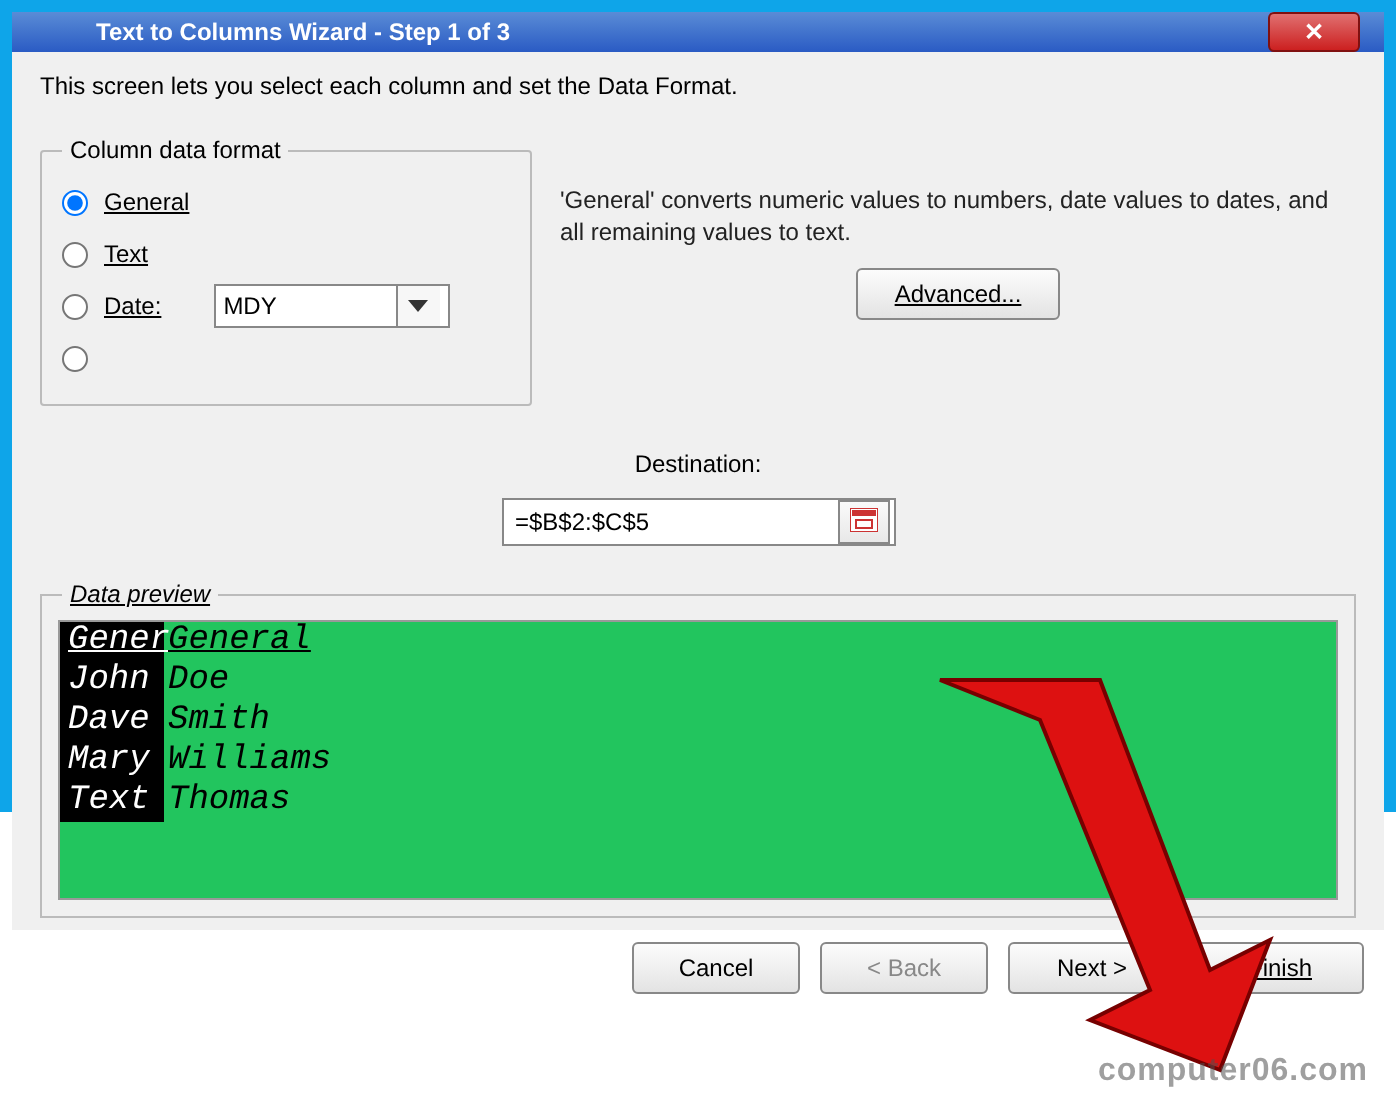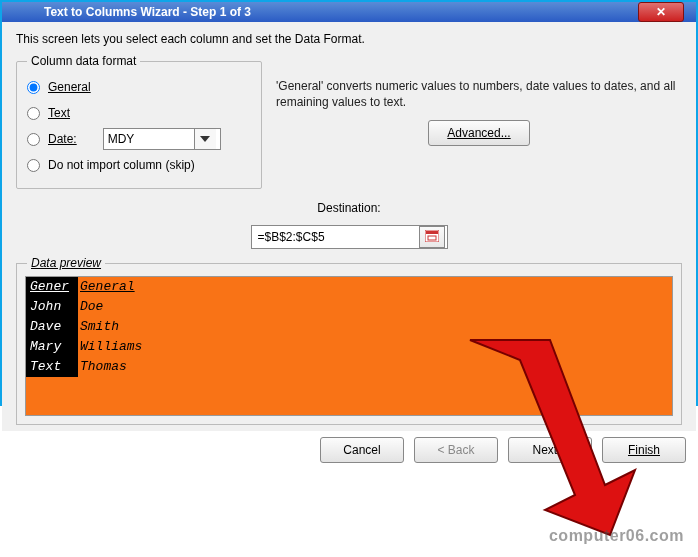--- a/index.html
+++ b/index.html
@@ -12,21 +12,21 @@
     height: 557px;
     overflow: hidden;
     position: relative;
   }
   .window {
     position: absolute;
     top: 0; left: 0;
     width: 698px;
     height: 406px;
     background: #f0f0f0;
-    border: 2px solid #0ea5e9;
+    border: 6px solid #0ea5e9;
     display: flex;
     flex-direction: column;
   }
   .titlebar {
     height: 28px;
     background: linear-gradient(#5a8cd6, #2a5bc4);
     color: #fff;
     display: flex;
     align-items: center;
     padding: 0 6px;
@@ -42,21 +42,21 @@
     display: flex; align-items: center; justify-content: center;
     margin-right: 6px;
     font-weight: bold;
   }
   .body {
     flex: 1;
     padding: 10px 14px 6px 14px;
     background: #f0f0f0;
     display: flex;
     flex-direction: column;
-    gap: 6px;
+    gap: 16px;
   }
   .instr { color: #000; margin-bottom: 2px; }
   fieldset.group {
     border: 1px solid #bbb;
     border-radius: 2px;
     padding: 6px 10px 10px 10px;
     margin: 0;
   }
   fieldset.group > legend { padding: 0 4px; color: #000; }
   .fmt-row {
@@ -140,23 +140,23 @@
     margin-top: 8px;
     height: 162px;
     display: flex;
     flex-direction: column;
     font-style: italic;
   }
   .preview-label { margin: -18px 0 6px 2px; background: #f0f0f0; display: inline-block; padding: 0 4px; width: fit-content; }
   .preview-box {
     flex: 1;
     border: 1px solid #999;
-    background: #f97316;
+    background: #22c55e;
     font-family: "Courier New", monospace;
-    font-size: 13px;
+    font-size: 17px;
     overflow: auto;
     position: relative;
   }
   .pv-row {
     display: flex;
     height: 20px;
     line-height: 20px;
     white-space: pre;
   }
   .pv-col1 { width: 52px; padding-left: 4px; }
@@ -231,21 +231,20 @@
             <span class="chev">
               <svg width="10" height="6" viewBox="0 0 10 6">
                   <path d="M0 0 L10 0 L5 6 Z" fill="#333"></path>
                 </svg>
             </span>
           </span>
         </div>
 
         <label class="radio-row">
           <input type="radio" name="fmt" style="">
-          <span>Do not import column (skip)</span>
         </label>
       </fieldset>
 
       <div class="fmt-right">
         <div class="note">'General' converts numeric values to numbers, date values to dates, and all remaining values to text.</div>
         <div class="advrow">
           <button class="btn">
             <span><span class="underline-key">Advanced...</span></span>
           </button>
         </div>

